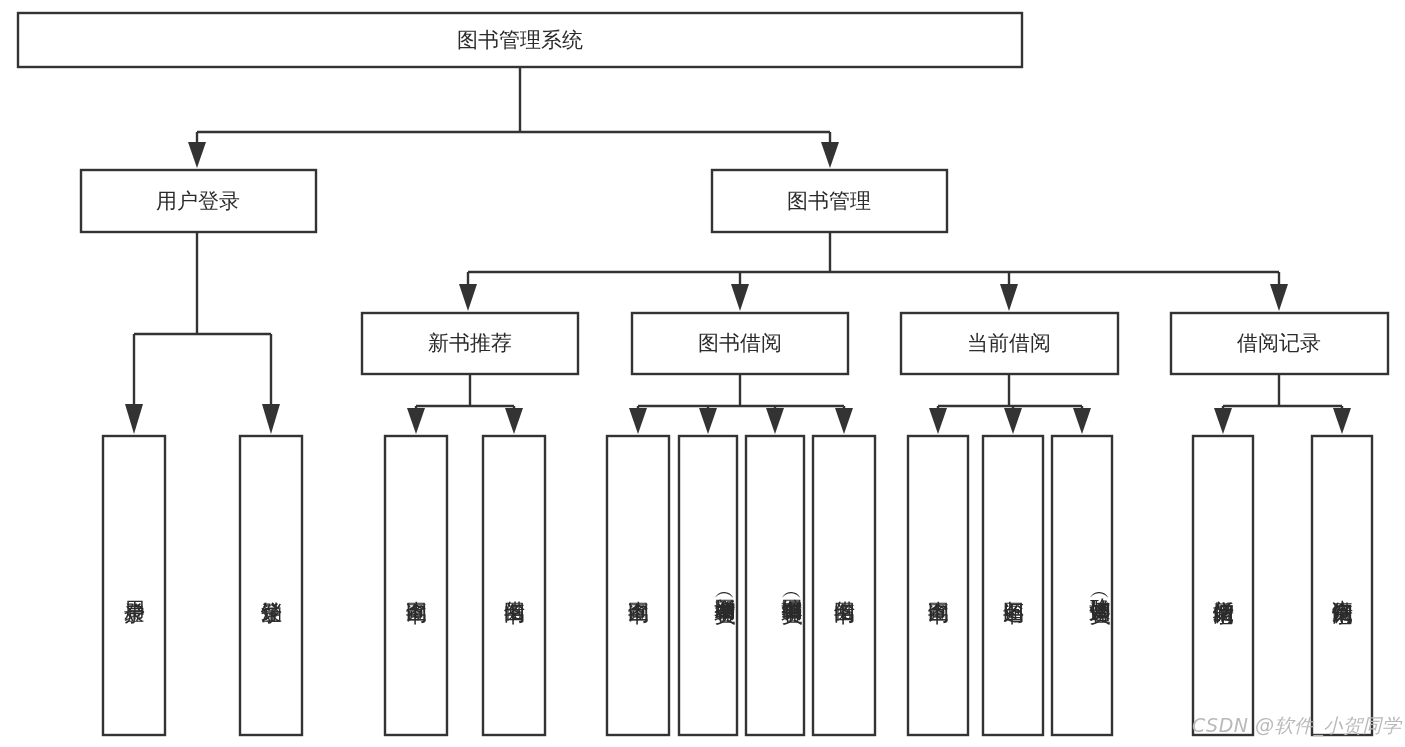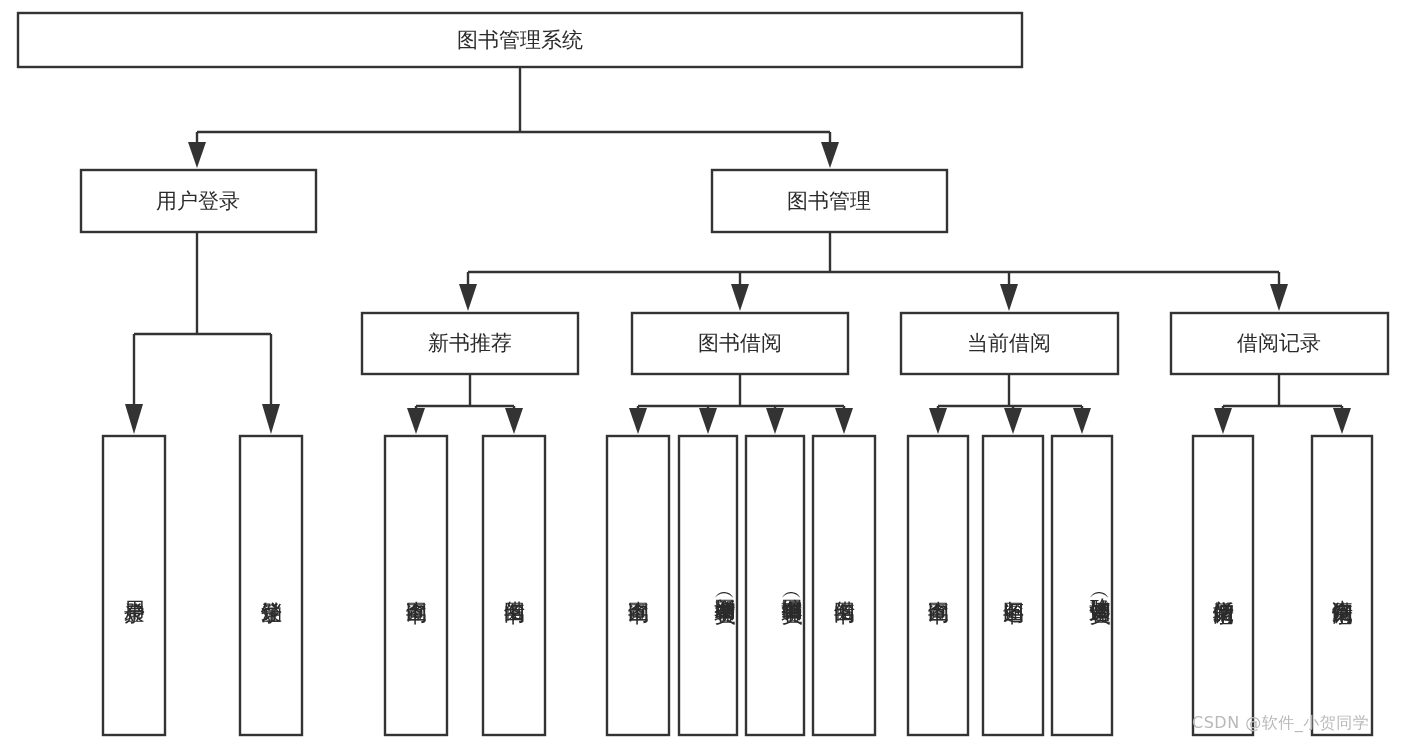--- a/index.html
+++ b/index.html
@@ -60,24 +60,25 @@
     white-space: nowrap;
     letter-spacing: 1px;
     text-align: center;
     pointer-events: none;
   }
   .watermark {
     position: absolute;
     left: 1192px;
     top: 713px;
     font-family: "DejaVu Sans", "Liberation Sans", sans-serif;
-    font-size: 16px;
+    font-size: 19px;
     color: #b9b9b9;
     white-space: nowrap;
     letter-spacing: 0.5px;
+    font-style: italic;
   }
 </style>
 </head>
 <body>
 
 <div id="diagram-root">
 
   <svg id="diagram-svg" viewBox="0 0 1405 747">
 
     <g>

